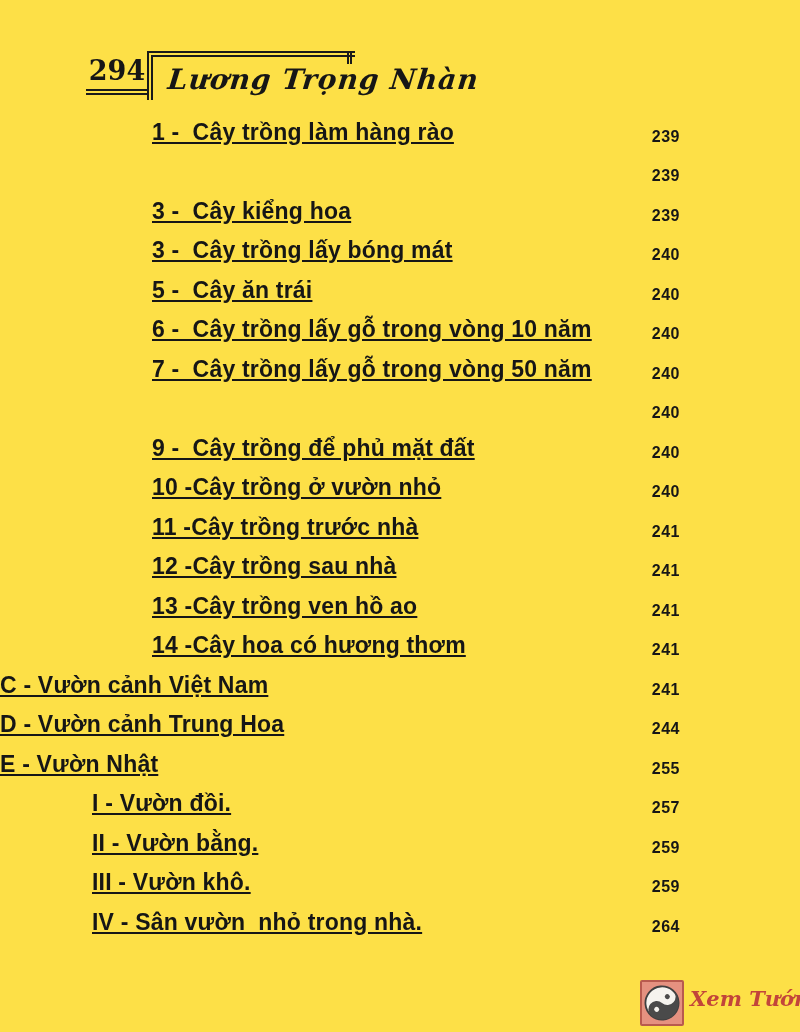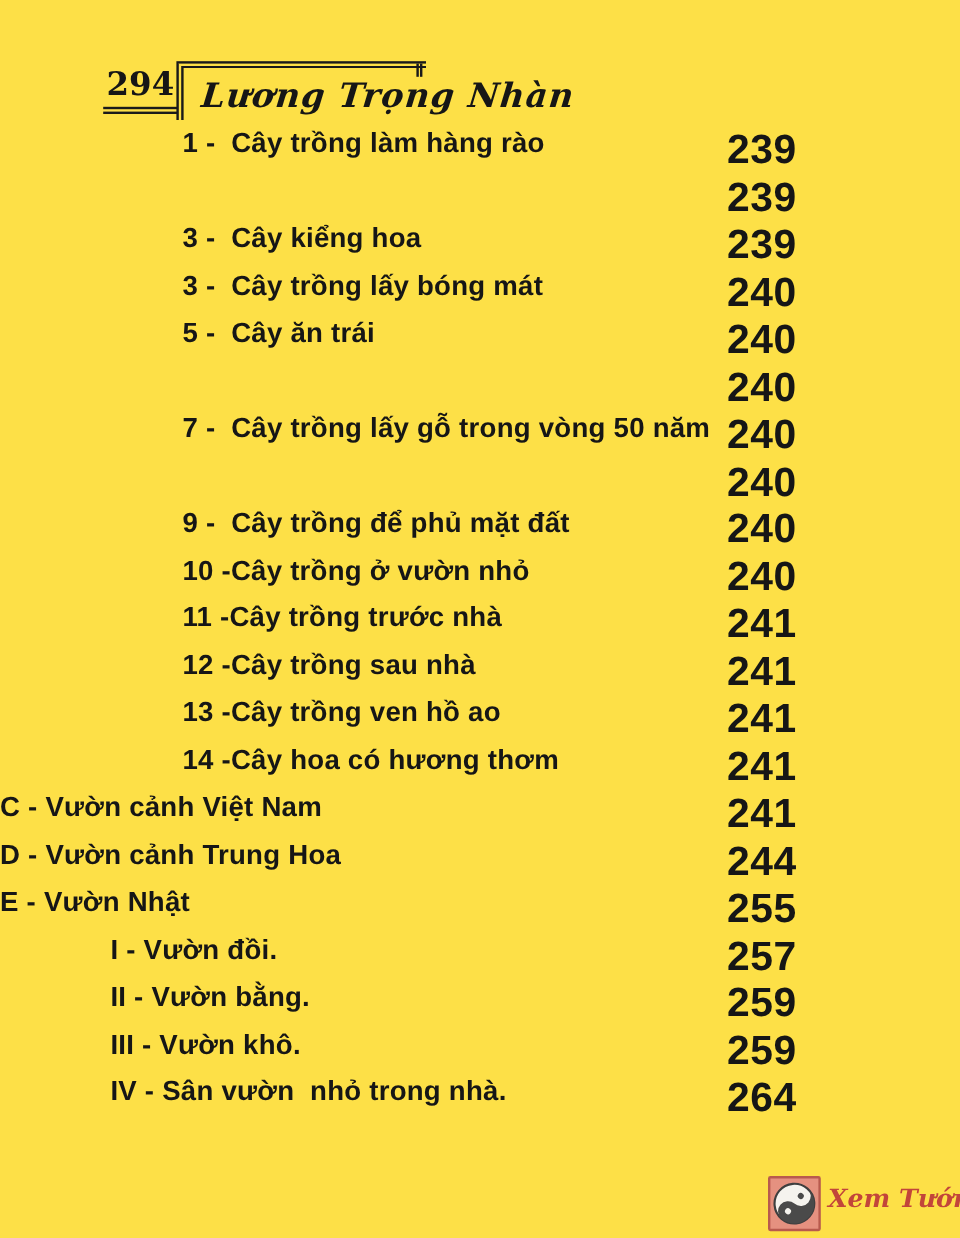--- a/index.html
+++ b/index.html
@@ -37,30 +37,30 @@
     position:absolute;left:168px;top:63px;
     font-family:"DejaVu Serif",serif;
     font-style:italic;font-weight:bold;
     font-size:28px;letter-spacing:1px;
     transform:skewX(-6deg);
     white-space:pre;
   }
 
   
   .toc{position:absolute;left:0;top:106px;width:800px;}
-  .row{position:relative;height:39.5px;display:flex;align-items:flex-start;}
+  .row{position:relative;height:39.5px;display:flex;align-items:flex-end;text-decoration:underline;}
   .row .label{
     white-space:pre;
     font-size:23px;font-weight:bold;
     letter-spacing:.2px;
   }
   .row .pg{
-    position:absolute;right:136px;width:90px;
+    position:absolute;right:120px;width:90px;
     text-align:right;
-    font-size:34px;font-weight:bold;
+    font-size:16px;font-weight:bold;
     letter-spacing:.5px;
   }
   .row.num{padding-left:152px;}
   .row.letter{}
   .row.roman{padding-left:92px;}
 
   
   .wm-icon{
     position:absolute;left:640px;top:980px;
     width:44px;height:46px;box-sizing:border-box;
@@ -101,20 +101,21 @@
       </div>
       <div class="row num">
         <span class="label">3 -  Cây trồng lấy bóng mát</span>
         <span class="pg">240</span>
       </div>
       <div class="row num">
         <span class="label">5 -  Cây ăn trái</span>
         <span class="pg">240</span>
       </div>
       <div class="row num">
+        <span class="label">6 -  Cây trồng lấy gỗ trong vòng 10 năm</span>
         <span class="pg">240</span>
       </div>
       <div class="row num">
         <span class="label">7 -  Cây trồng lấy gỗ trong vòng 50 năm</span>
         <span class="pg">240</span>
       </div>
       <div class="row num">
         <span class="pg">240</span>
       </div>
       <div class="row num">

